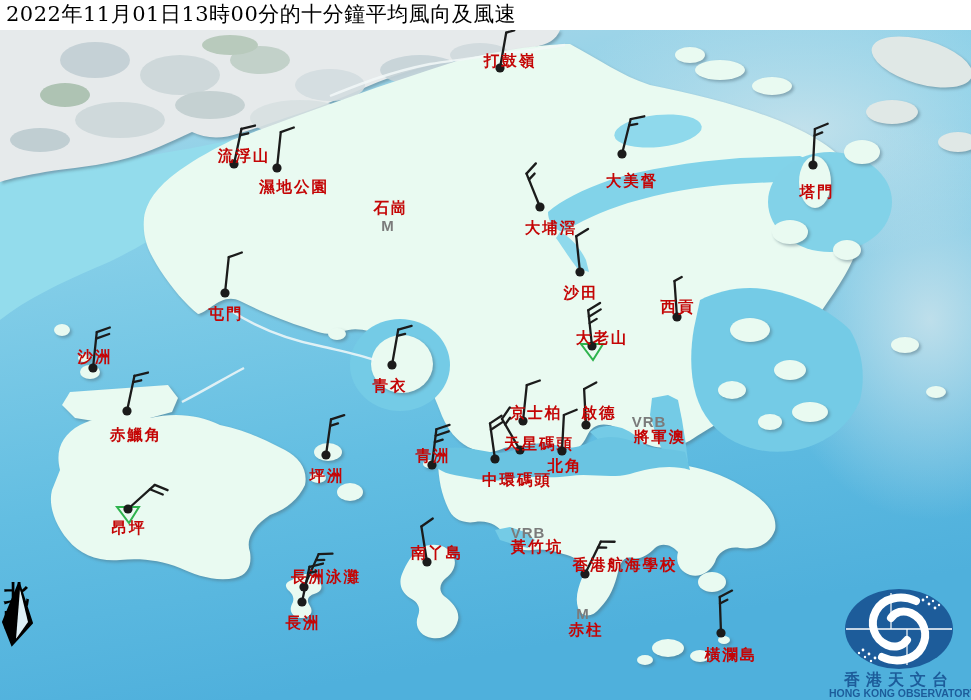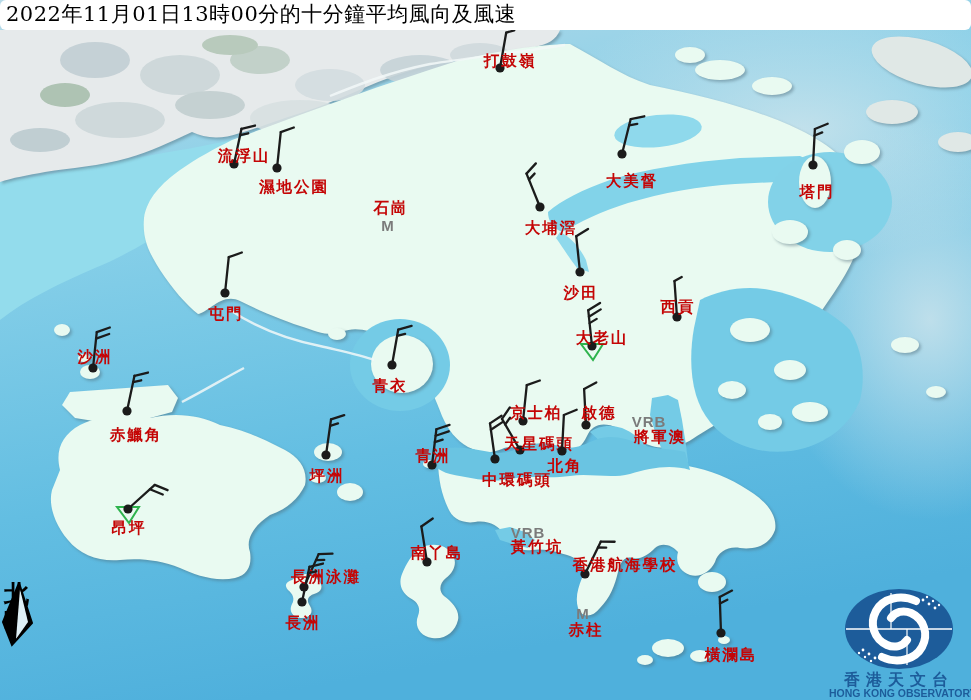--- a/index.html
+++ b/index.html
@@ -2,21 +2,21 @@
 <html><head>
 <meta charset="utf-8">
 <style>
   html,body{margin:0;padding:0;background:#222;}
   #app{position:relative;width:971px;height:700px;overflow:hidden;
        font-family:"Liberation Sans",sans-serif;background:#7accе6;}
   #app svg{position:absolute;left:0;top:0;}
   .title-bar{position:absolute;left:0;top:0;width:971px;height:30px;background:#ffffff;
        color:#000;font-family:"DejaVu Serif","Liberation Serif",serif;
        font-size:21px;line-height:29px;padding-left:6px;box-sizing:border-box;
-       letter-spacing:.5px;z-index:30;white-space:nowrap;border-radius:6px;}
+       letter-spacing:.5px;z-index:30;white-space:nowrap;}
   .st-label{font-family:"DejaVu Serif","Liberation Serif",serif;font-weight:bold;
        font-size:15.5px;letter-spacing:2px;fill:#c40505;text-anchor:middle;}
   .st-marker{font-family:"Liberation Sans",sans-serif;font-weight:bold;
        font-size:15px;fill:#7b7b7b;text-anchor:middle;letter-spacing:1px;}
   .north{position:absolute;left:2px;top:582px;width:40px;z-index:25;}
   .north .zh{font-family:"DejaVu Serif","Liberation Serif",serif;font-weight:bold;
        font-size:25px;color:#000;line-height:26px;padding-left:2px;}
   .north .en{font-family:"Liberation Sans",sans-serif;font-weight:bold;
        font-size:26px;color:#000;line-height:24px;padding-left:1px;}
   .logo{position:absolute;right:2px;bottom:1px;width:140px;text-align:center;z-index:25;}

